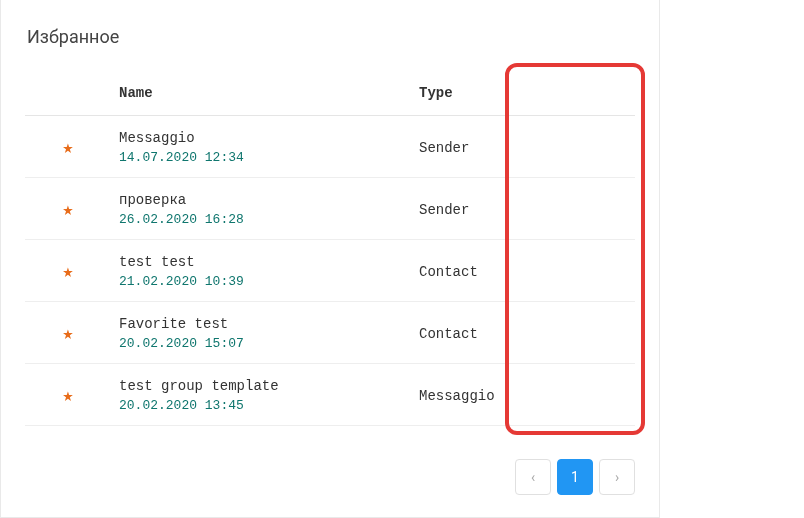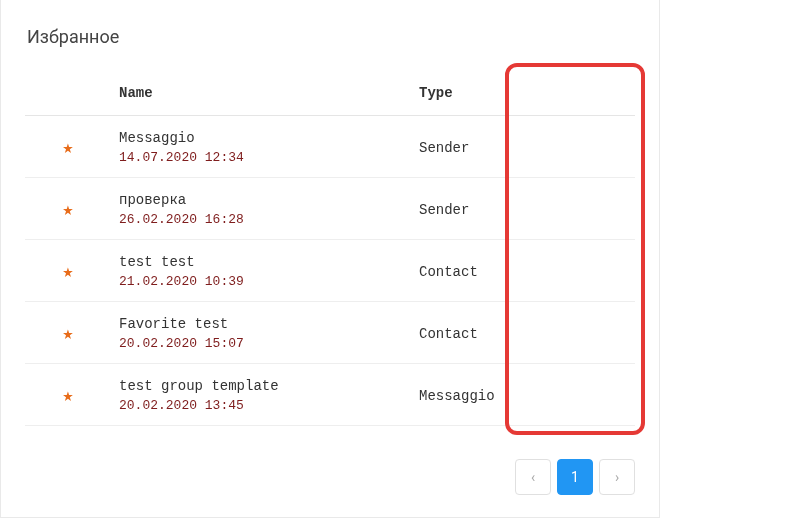--- a/index.html
+++ b/index.html
@@ -56,21 +56,21 @@
     color: #e86c1a;
     font-size: 18px;
     line-height: 1;
   }
   .row-name {
     color: #333;
     font-size: 14px;
     margin-bottom: 4px;
   }
   .row-date {
-    color: #7f1d1d;
+    color: #0f766e;
     font-size: 13px;
   }
   .row-type {
     color: #333;
     font-size: 14px;
     margin-top: 39px;
   }
   .highlight-box {
     position: absolute;
     top: -8px;

